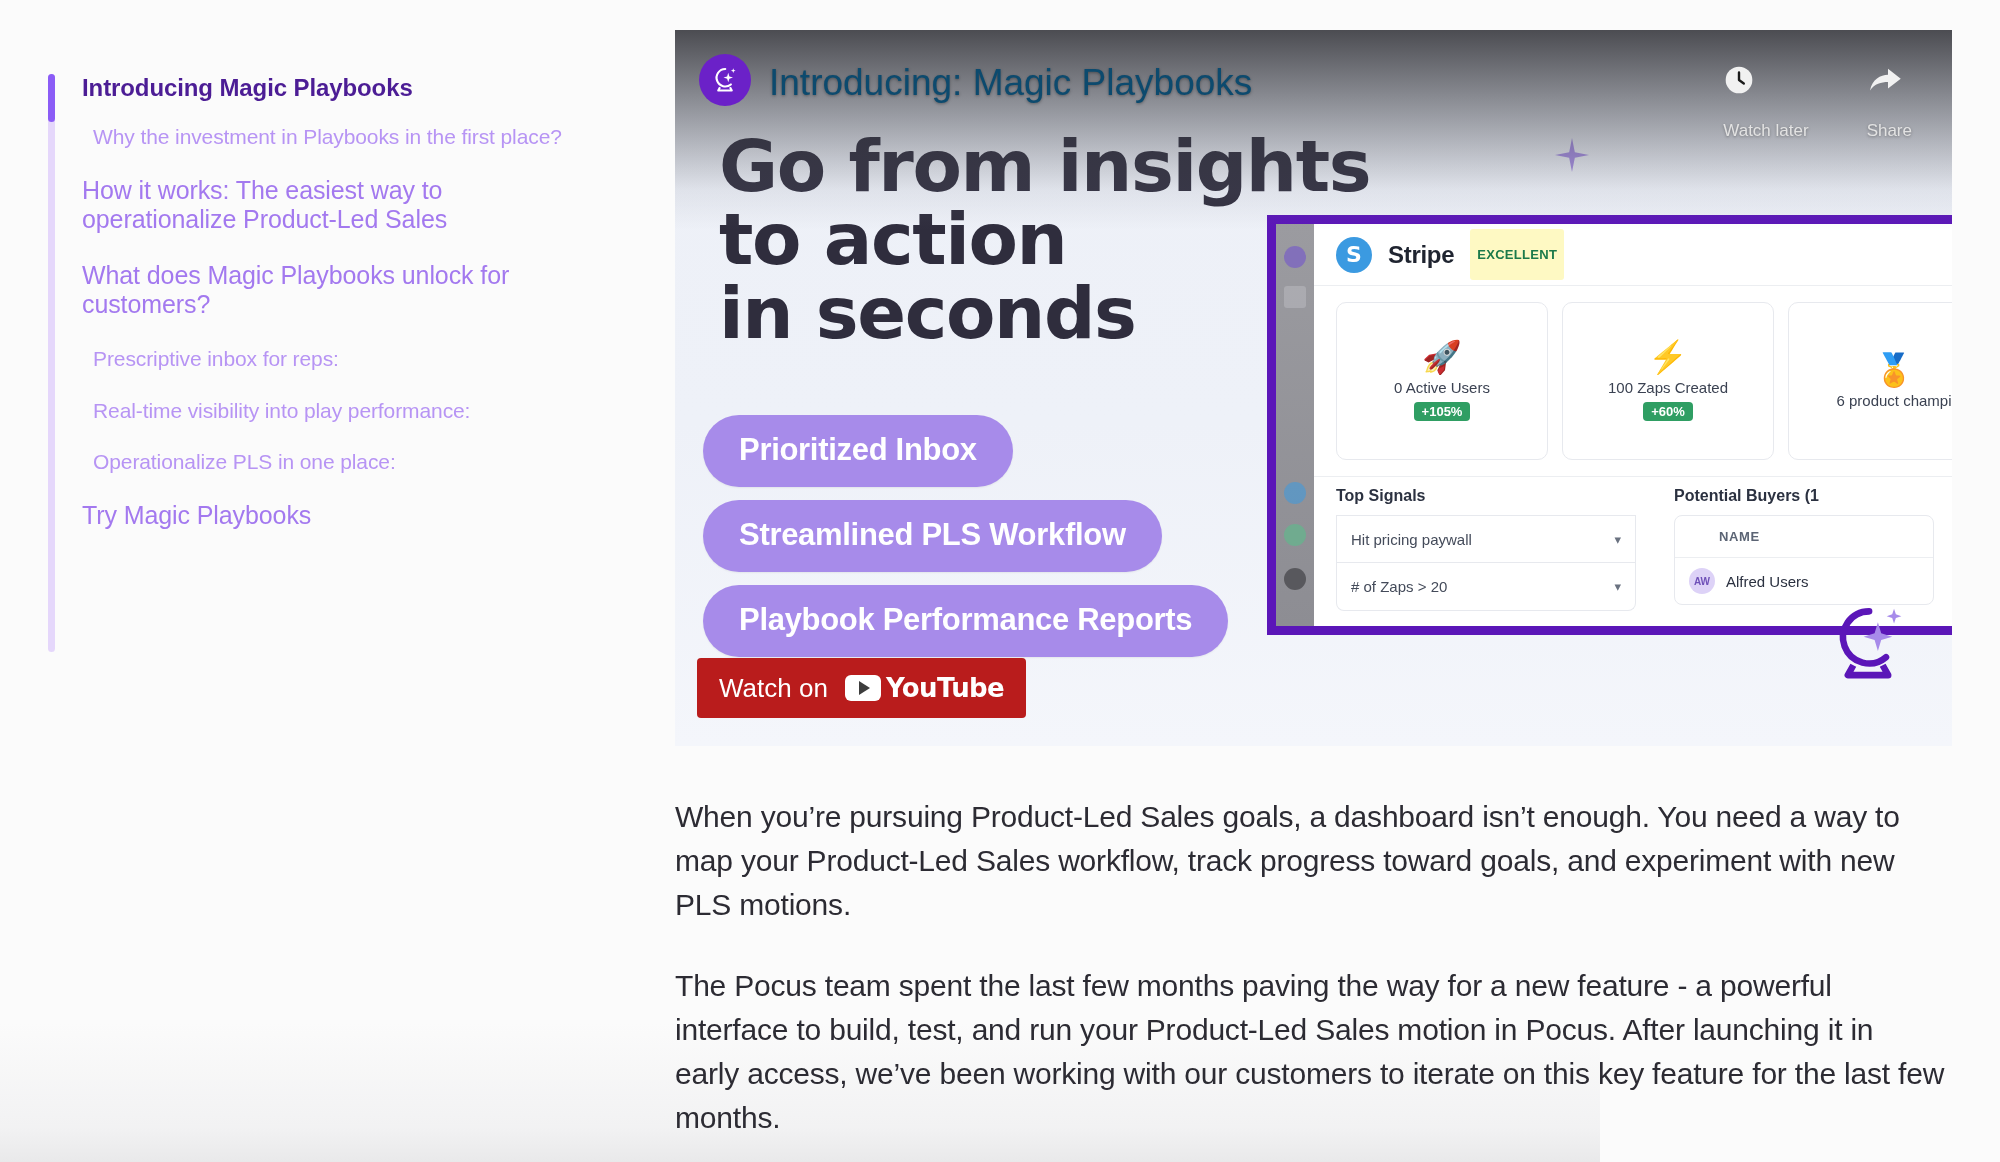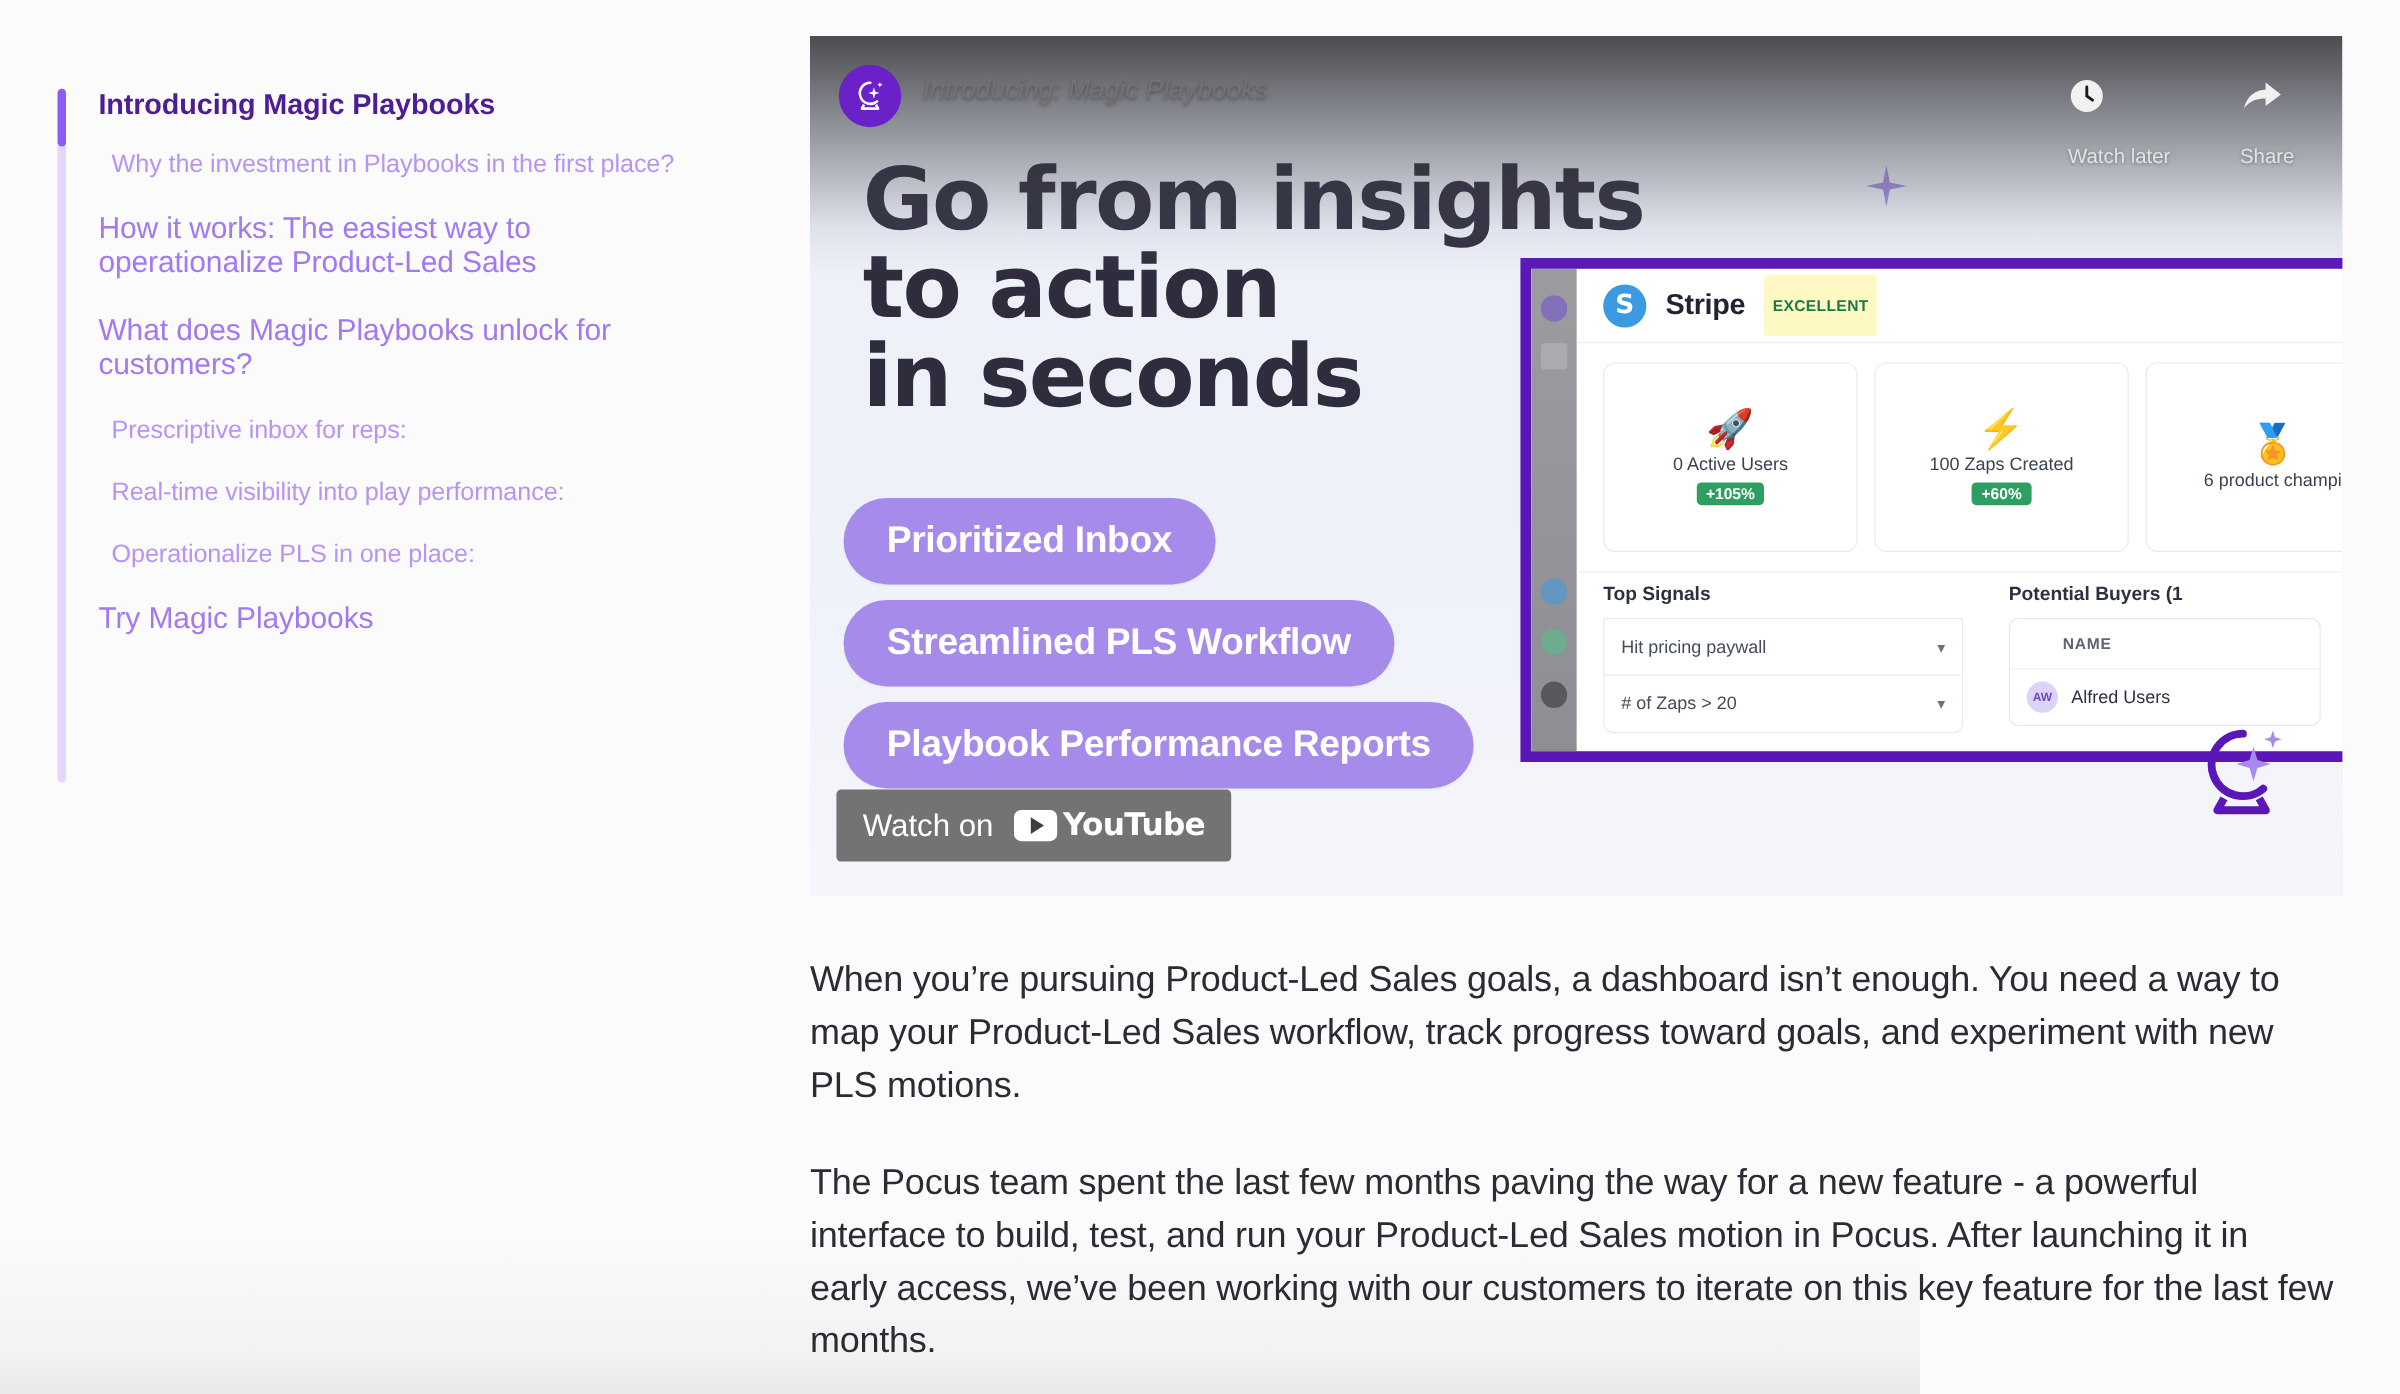--- a/index.html
+++ b/index.html
@@ -86,26 +86,25 @@
   }
   #yt-avatar {
     margin: 24px 0 0 24px;
     width: 52px; height: 52px; border-radius: 50%;
     background: #6b21c8;
     display: flex; align-items: center; justify-content: center;
     flex: 0 0 auto;
   }
   #yt-title {
     margin: 32px 0 0 18px;
-    font-size: 22px;
-    color: #737373;
+    font-size: 37px;
+    color: #0c4a6e;
     font-family: "Liberation Sans", sans-serif;
     white-space: nowrap;
     text-shadow: 0 1px 3px rgba(0,0,0,.35);
-    font-style: italic;
   }
   #yt-actions {
     position: absolute; right: 40px; top: 34px;
     display: flex; gap: 58px;
   }
   .yt-action { display: flex; flex-direction: column; gap: 25px; }
   .yt-action-label {
     font-size: 17px; color: #e3e3e3;
     text-shadow: 0 1px 3px rgba(0,0,0,.35);
   }
@@ -217,21 +216,21 @@
     background: #ddd2f7; color: #6f50b8;
     font-size: 10px; font-weight: 700;
     display: flex; align-items: center; justify-content: center;
   }
   .buyer-name { font-size: 15px; color: #2b3140; white-space: nowrap; }
 
   
   #watch-yt {
     position: absolute; left: 22px; bottom: 28px;
     height: 60px;
-    background: #737373;
+    background: #b91c1c;
     border-radius: 4px;
     display: flex; align-items: center; gap: 17px;
     padding: 0 22px;
   }
   #watch-yt-label { color: #fff; font-size: 26px; font-family: "Liberation Sans", sans-serif; }
   #yt-wordmark { display: flex; align-items: center; gap: 5px; }
   #yt-play-box {
     width: 36px; height: 26px; background: #fff; border-radius: 6px;
     display: flex; align-items: center; justify-content: center;
   }

